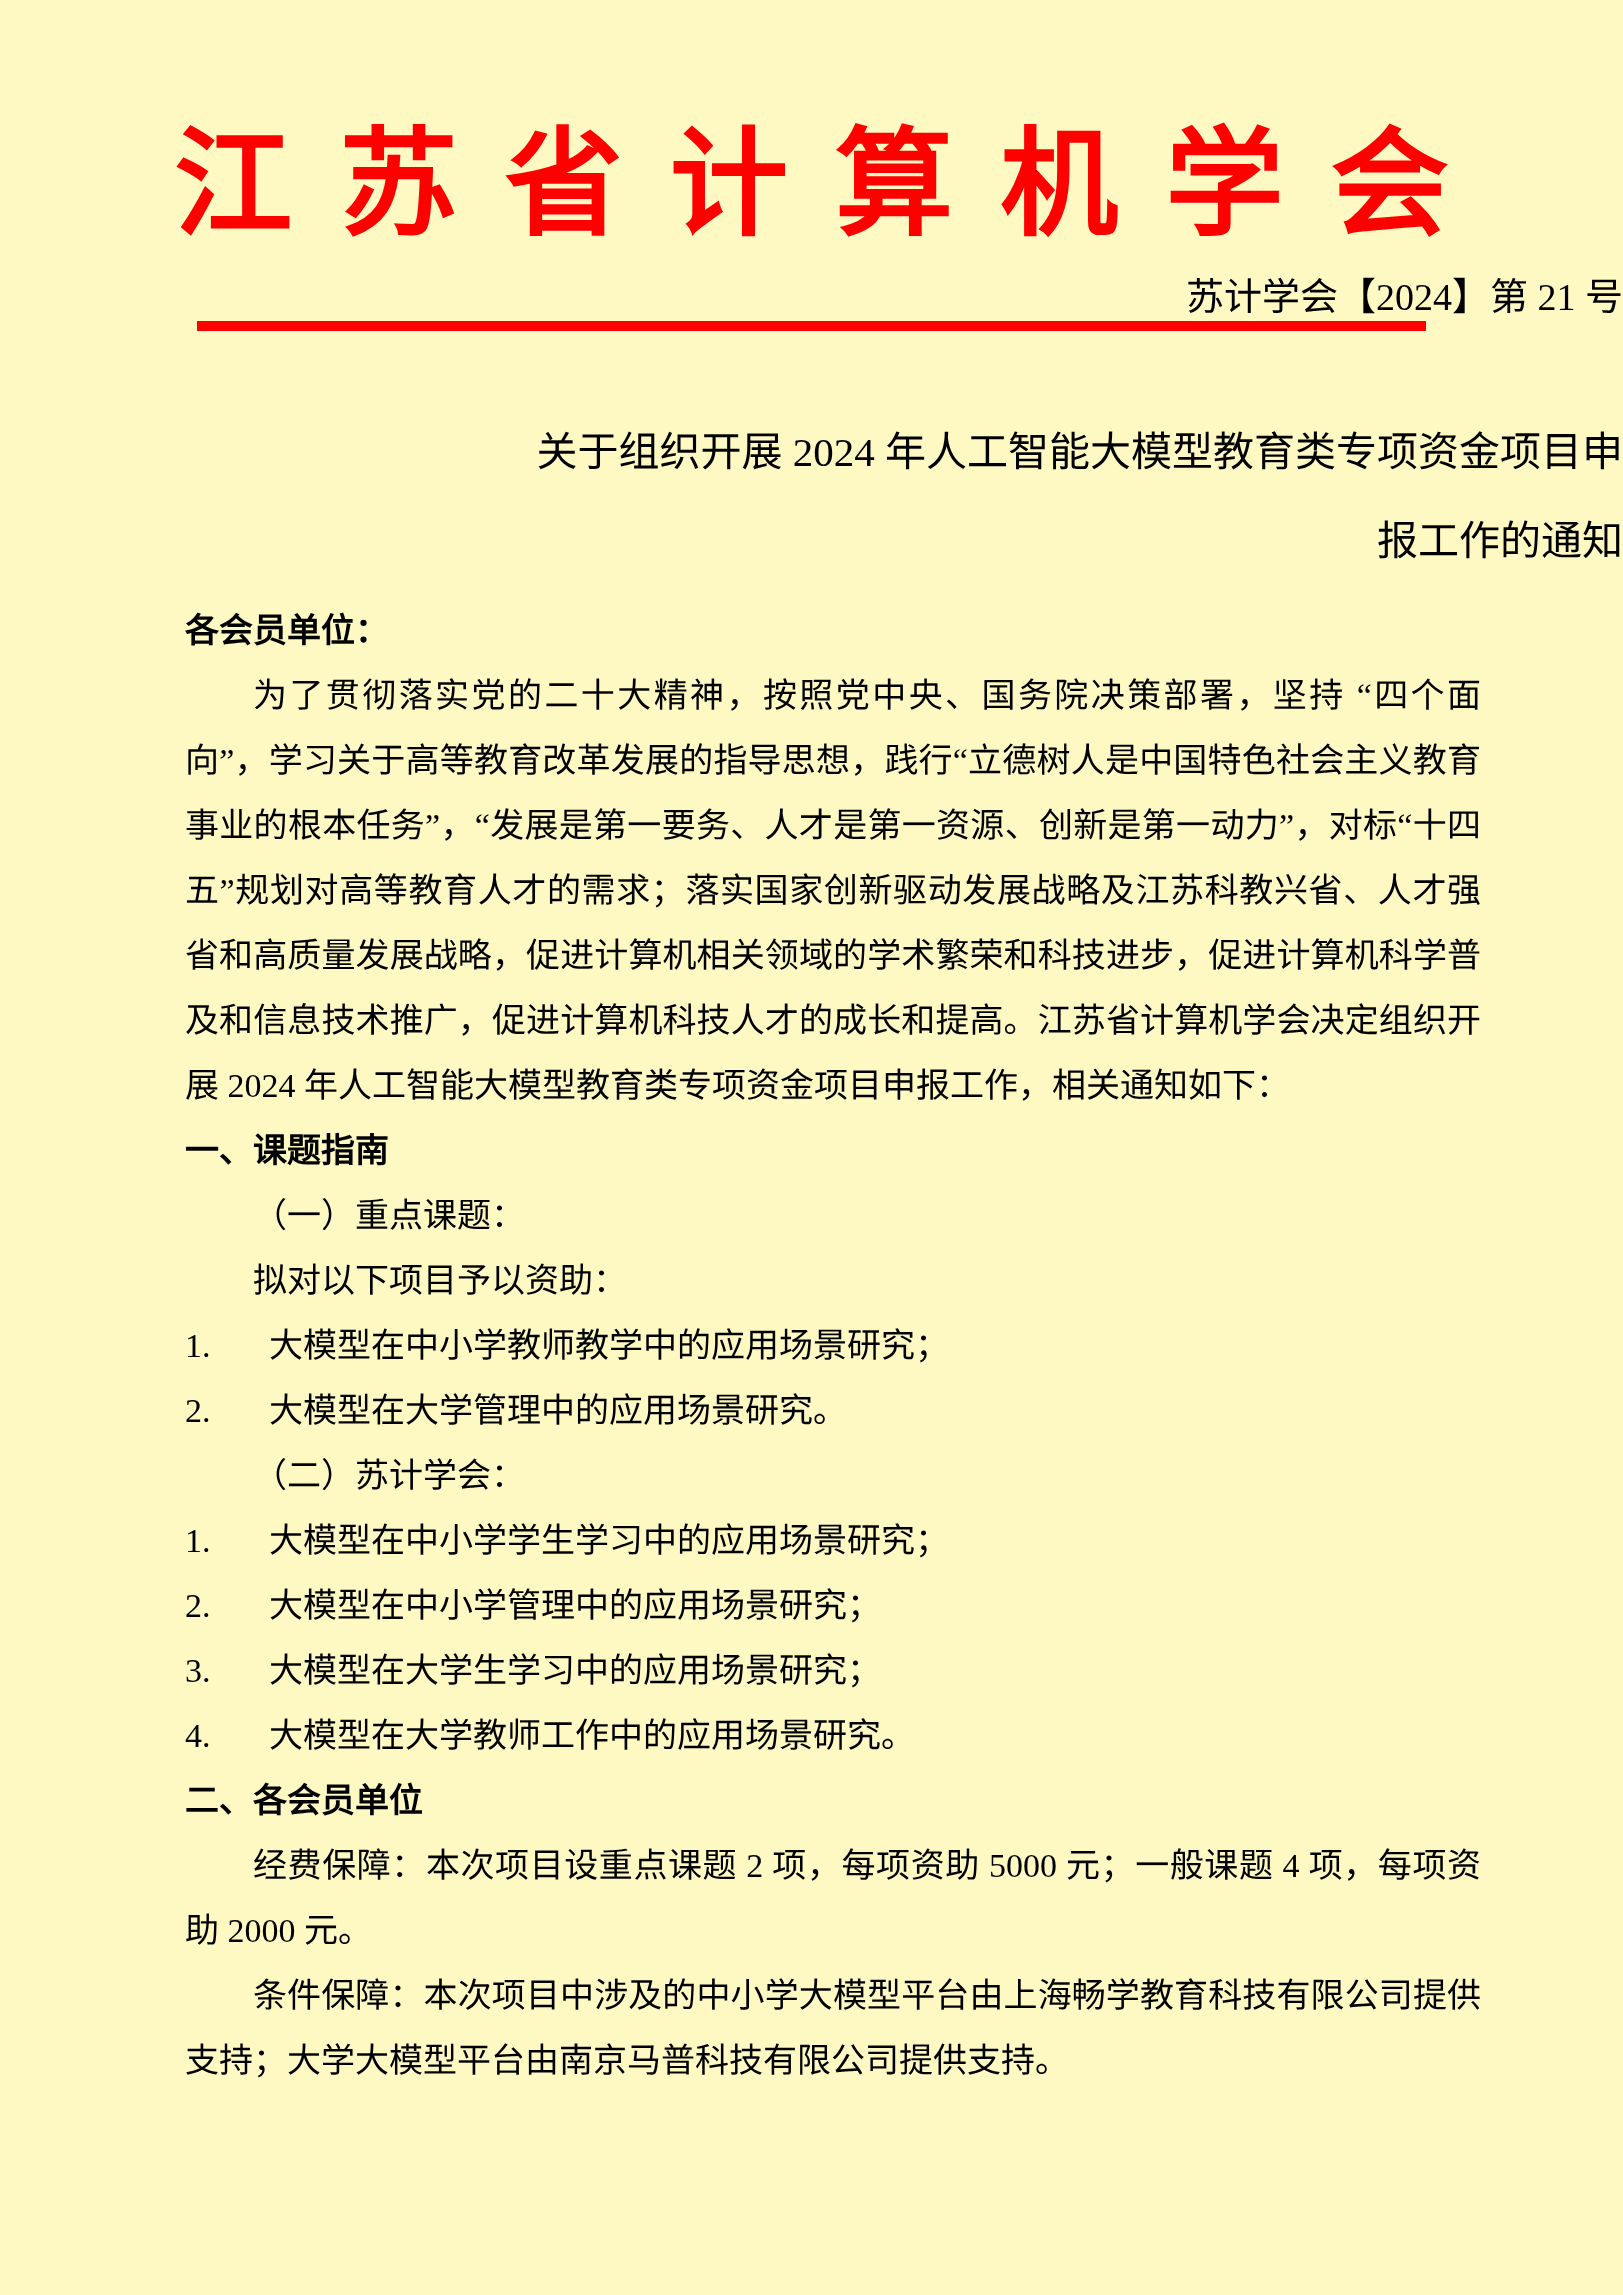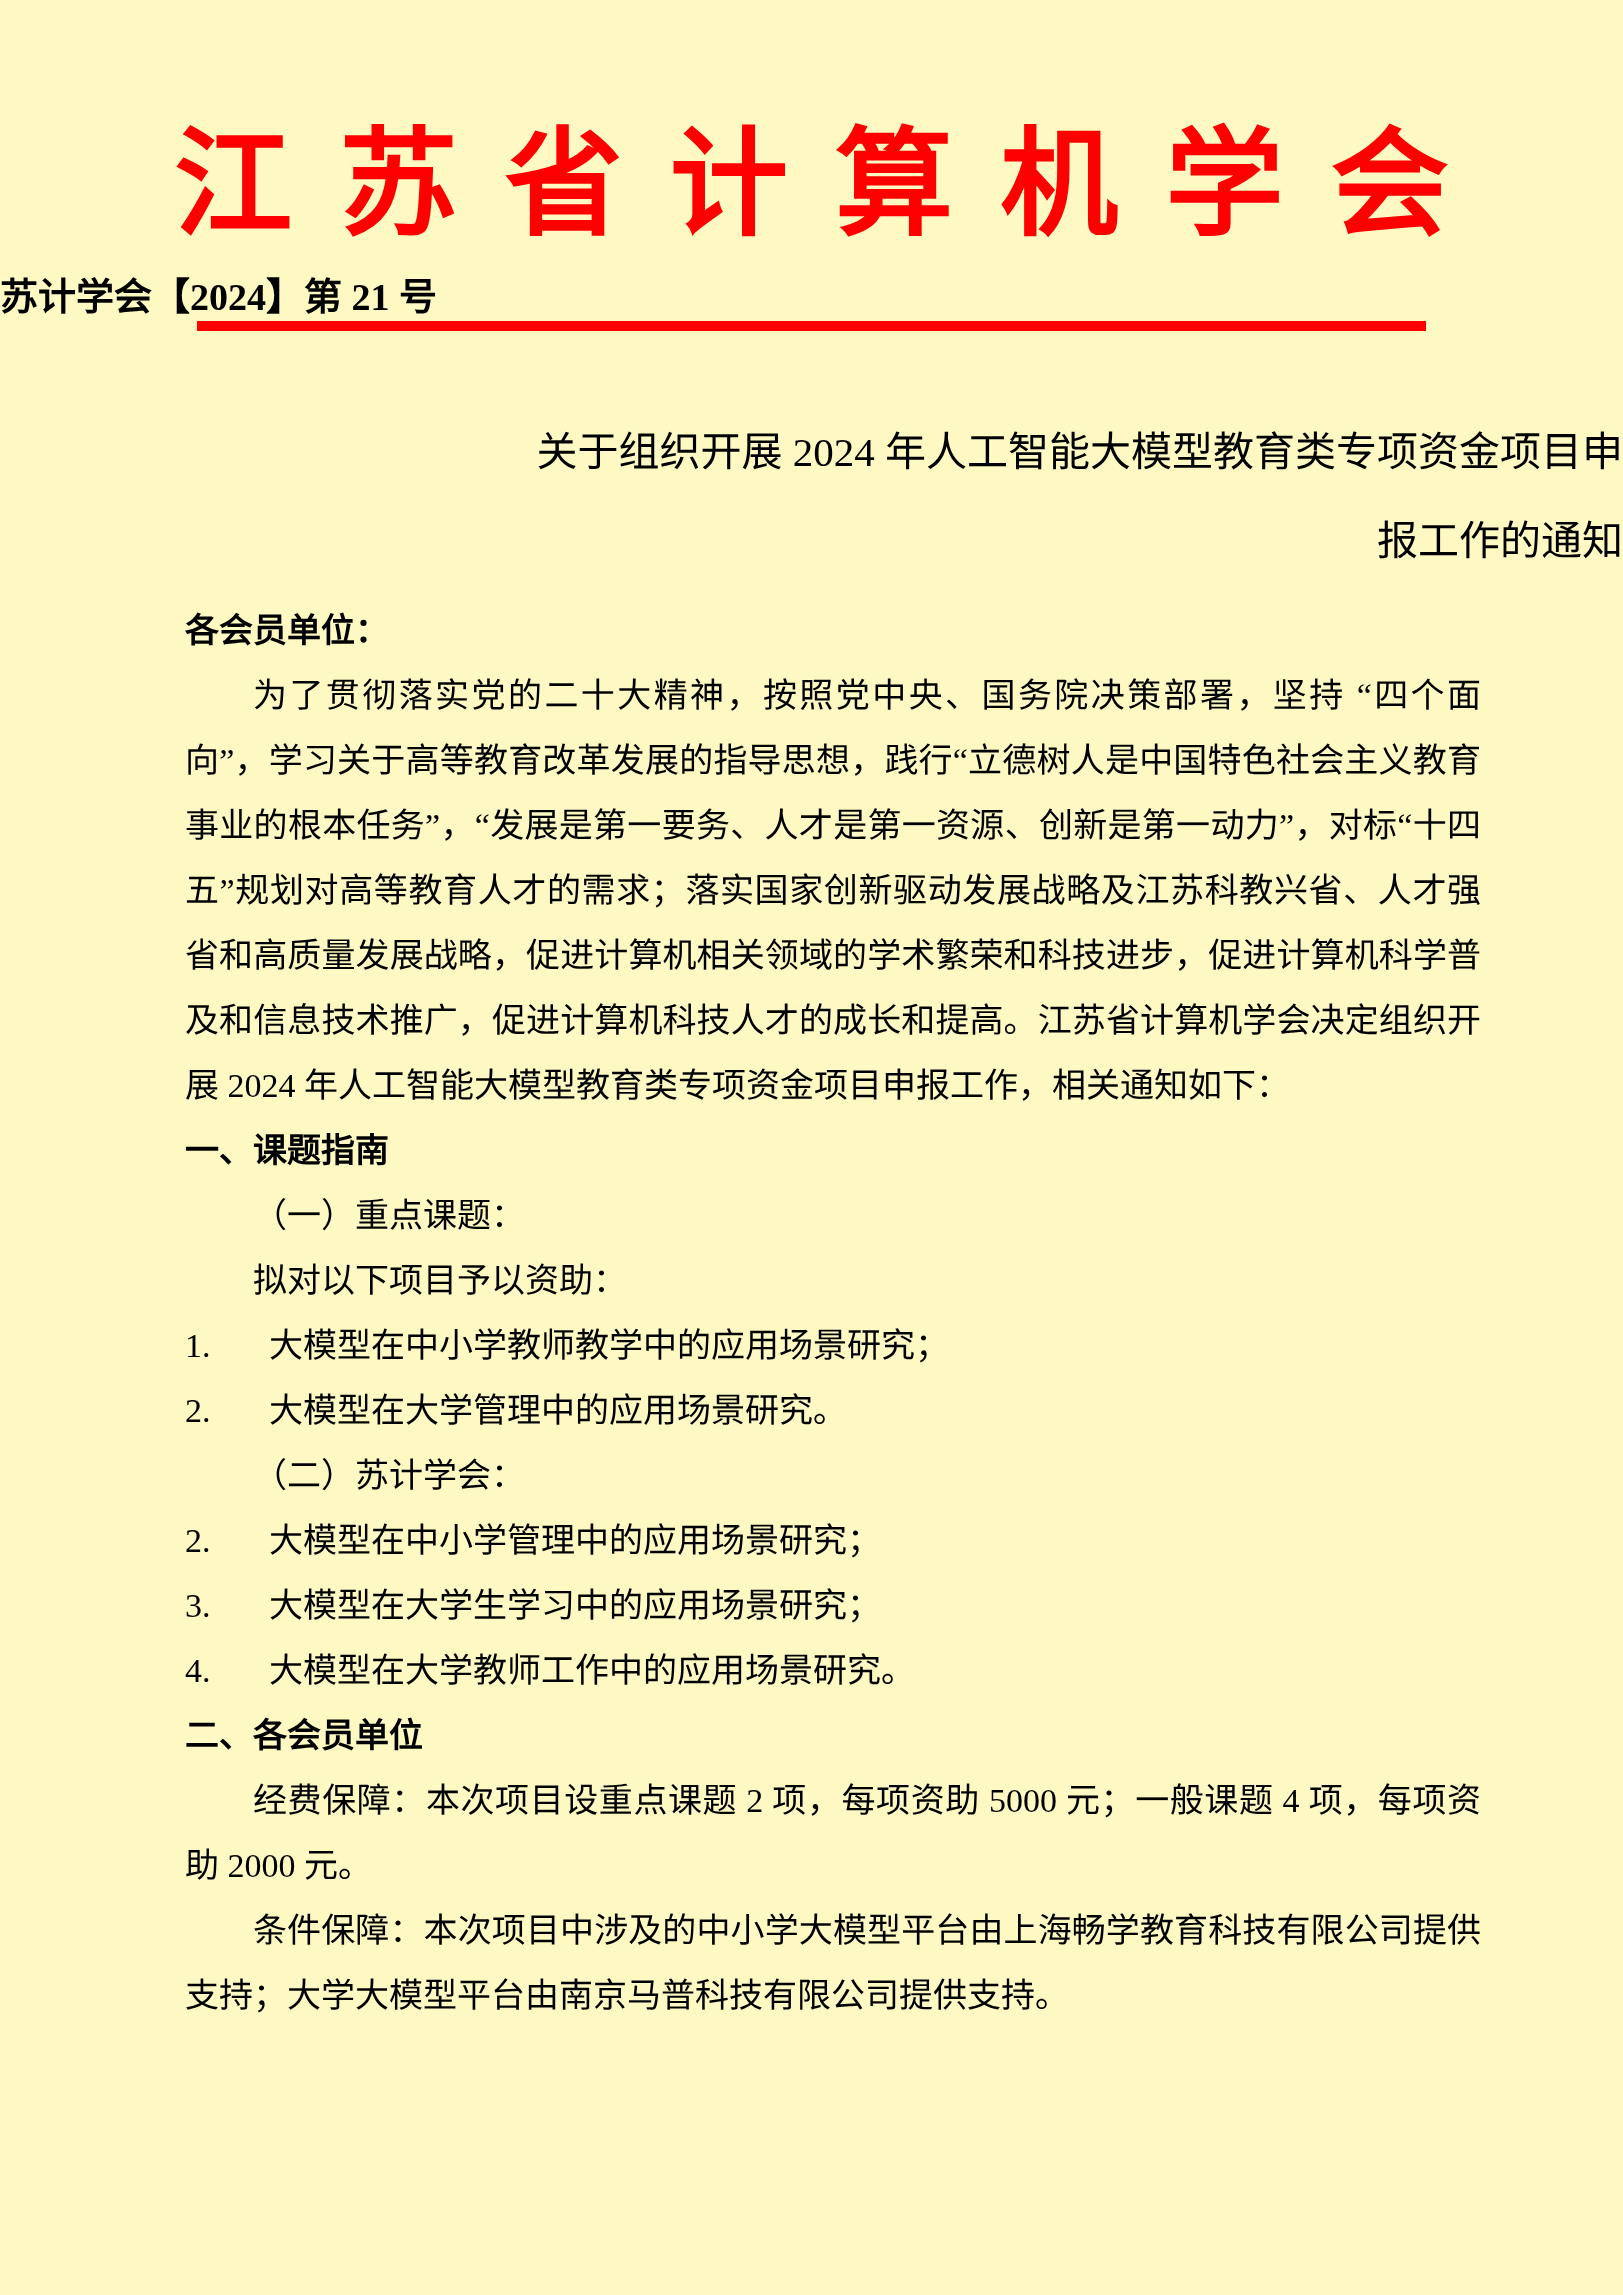--- a/index.html
+++ b/index.html
@@ -26,22 +26,22 @@
     color: #fe0000;
     text-align: center;
     letter-spacing: 0.40em;
     text-indent: 0.40em;
     white-space: nowrap;
   }
   .doc-number {
     margin: 21px 0 0 0;
     font-size: 38px;
     line-height: 43px;
-    text-align: left;
-    font-weight: bold;
+    text-align: right;
+    font-weight: normal;
     color: #000000;
   }
   .red-line {
     width: 1229px;
     height: 9.8px;
     margin: 2.6px auto 0 auto;
     background: #fe0000;
   }
   
   .doc-title {
@@ -121,20 +121,23 @@
     <div class="line topic">
       <span class="topic-num">1.</span><span class="topic-text">大模型在中小学教师教学中的应用场景研究；</span>
     </div>
     <div class="line topic">
       <span class="topic-num">2.</span><span class="topic-text">大模型在大学管理中的应用场景研究。</span>
     </div>
 
     <p class="line-indent">（二）苏计学会：</p>
 
     <div class="line topic">
+      <span class="topic-num">1.</span><span class="topic-text">大模型在中小学学生学习中的应用场景研究；</span>
+    </div>
+    <div class="line topic">
       <span class="topic-num">2.</span><span class="topic-text">大模型在中小学管理中的应用场景研究；</span>
     </div>
     <div class="line topic">
       <span class="topic-num">3.</span><span class="topic-text">大模型在大学生学习中的应用场景研究；</span>
     </div>
     <div class="line topic">
       <span class="topic-num">4.</span><span class="topic-text">大模型在大学教师工作中的应用场景研究。</span>
     </div>
 
     <h3 class="section-heading">二、各会员单位</h3>

